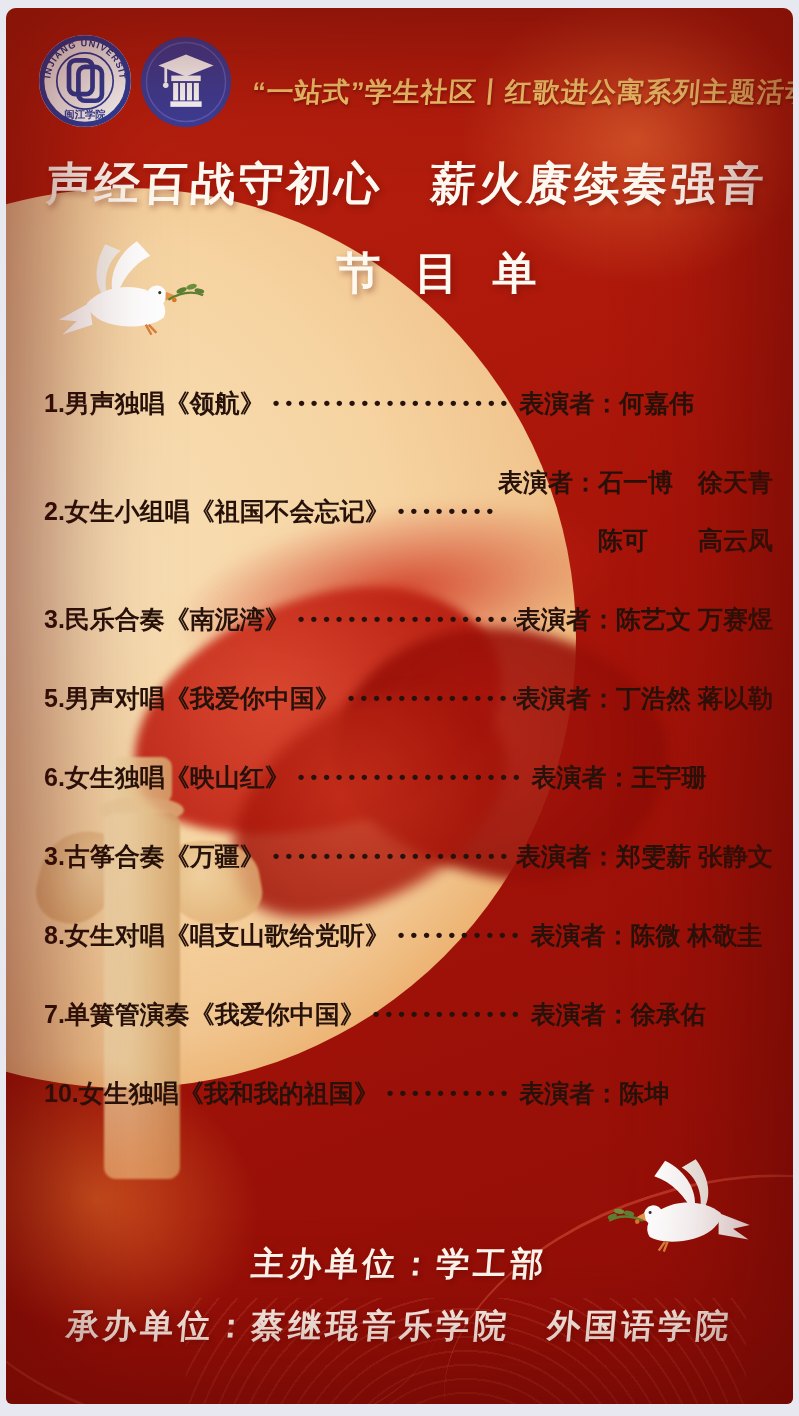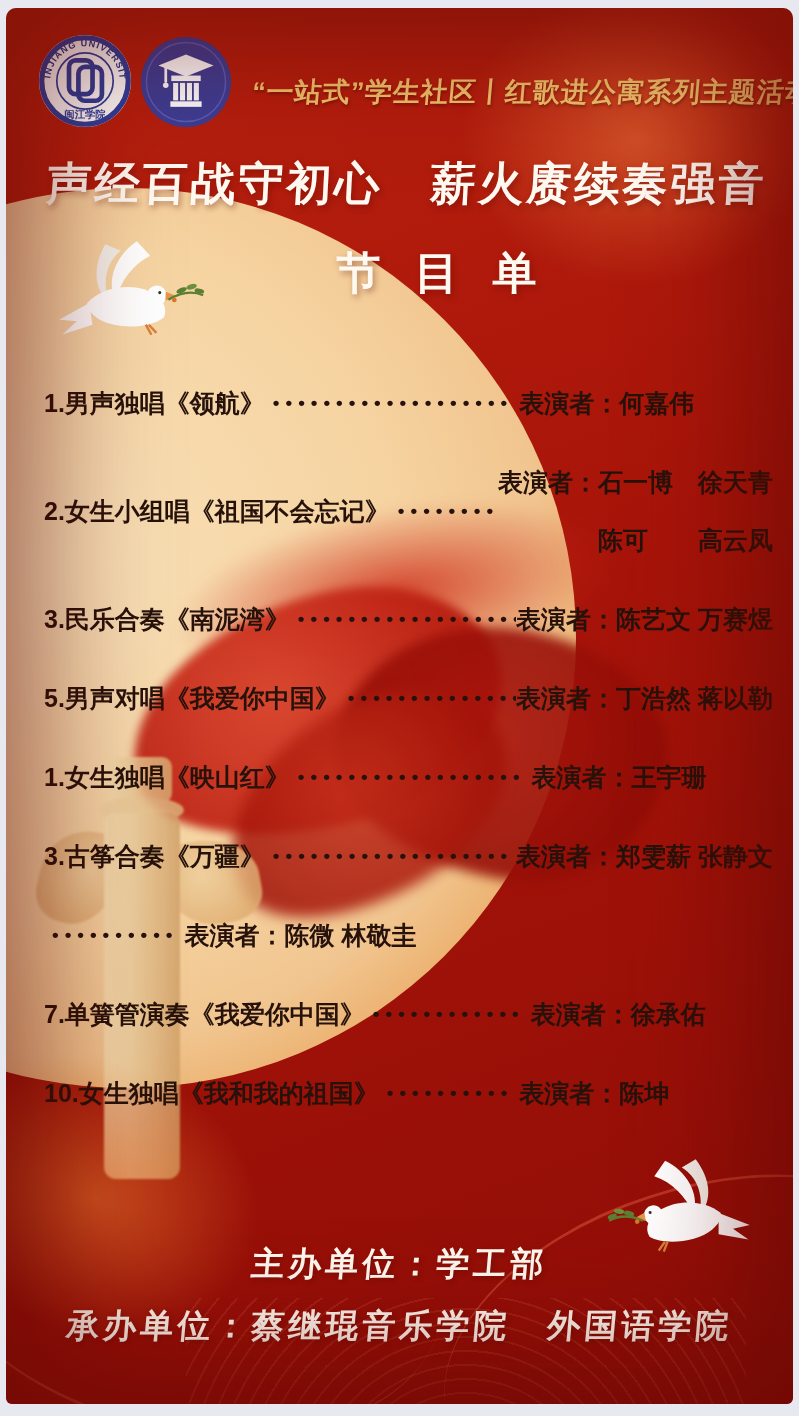--- a/index.html
+++ b/index.html
@@ -190,32 +190,33 @@
     </div>
 
     <div class="row">
       <span class="lab">5.男声对唱《我爱你中国》</span>
       <span class="dots">••••••••••••••</span>
       <span class="perf"><span>表演者：</span><span>丁浩然 蒋以勒</span></span>
     </div>
 
 
     <div class="row">
-      <span class="lab">1.女生独唱《映山红》</span>
+      <span class="lab">6.女生独唱《映山红》</span>
       <span class="dots">••••••••••••••••••</span>
       <span class="perf"><span>表演者：</span><span>王宇珊</span></span>
     </div>
 
     <div class="row">
       <span class="lab">3.古筝合奏《万疆》</span>
       <span class="dots">•••••••••••••••••••</span>
       <span class="perf"><span>表演者：</span><span>郑雯薪 张静文</span></span>
     </div>
 
     <div class="row">
+      <span class="lab">8.女生对唱《唱支山歌给党听》</span>
       <span class="dots">••••••••••</span>
       <span class="perf"><span>表演者：</span><span>陈微 林敬圭</span></span>
     </div>
 
     <div class="row">
       <span class="lab">7.单簧管演奏《我爱你中国》</span>
       <span class="dots">••••••••••••</span>
       <span class="perf"><span>表演者：</span><span>徐承佑</span></span>
     </div>
 

